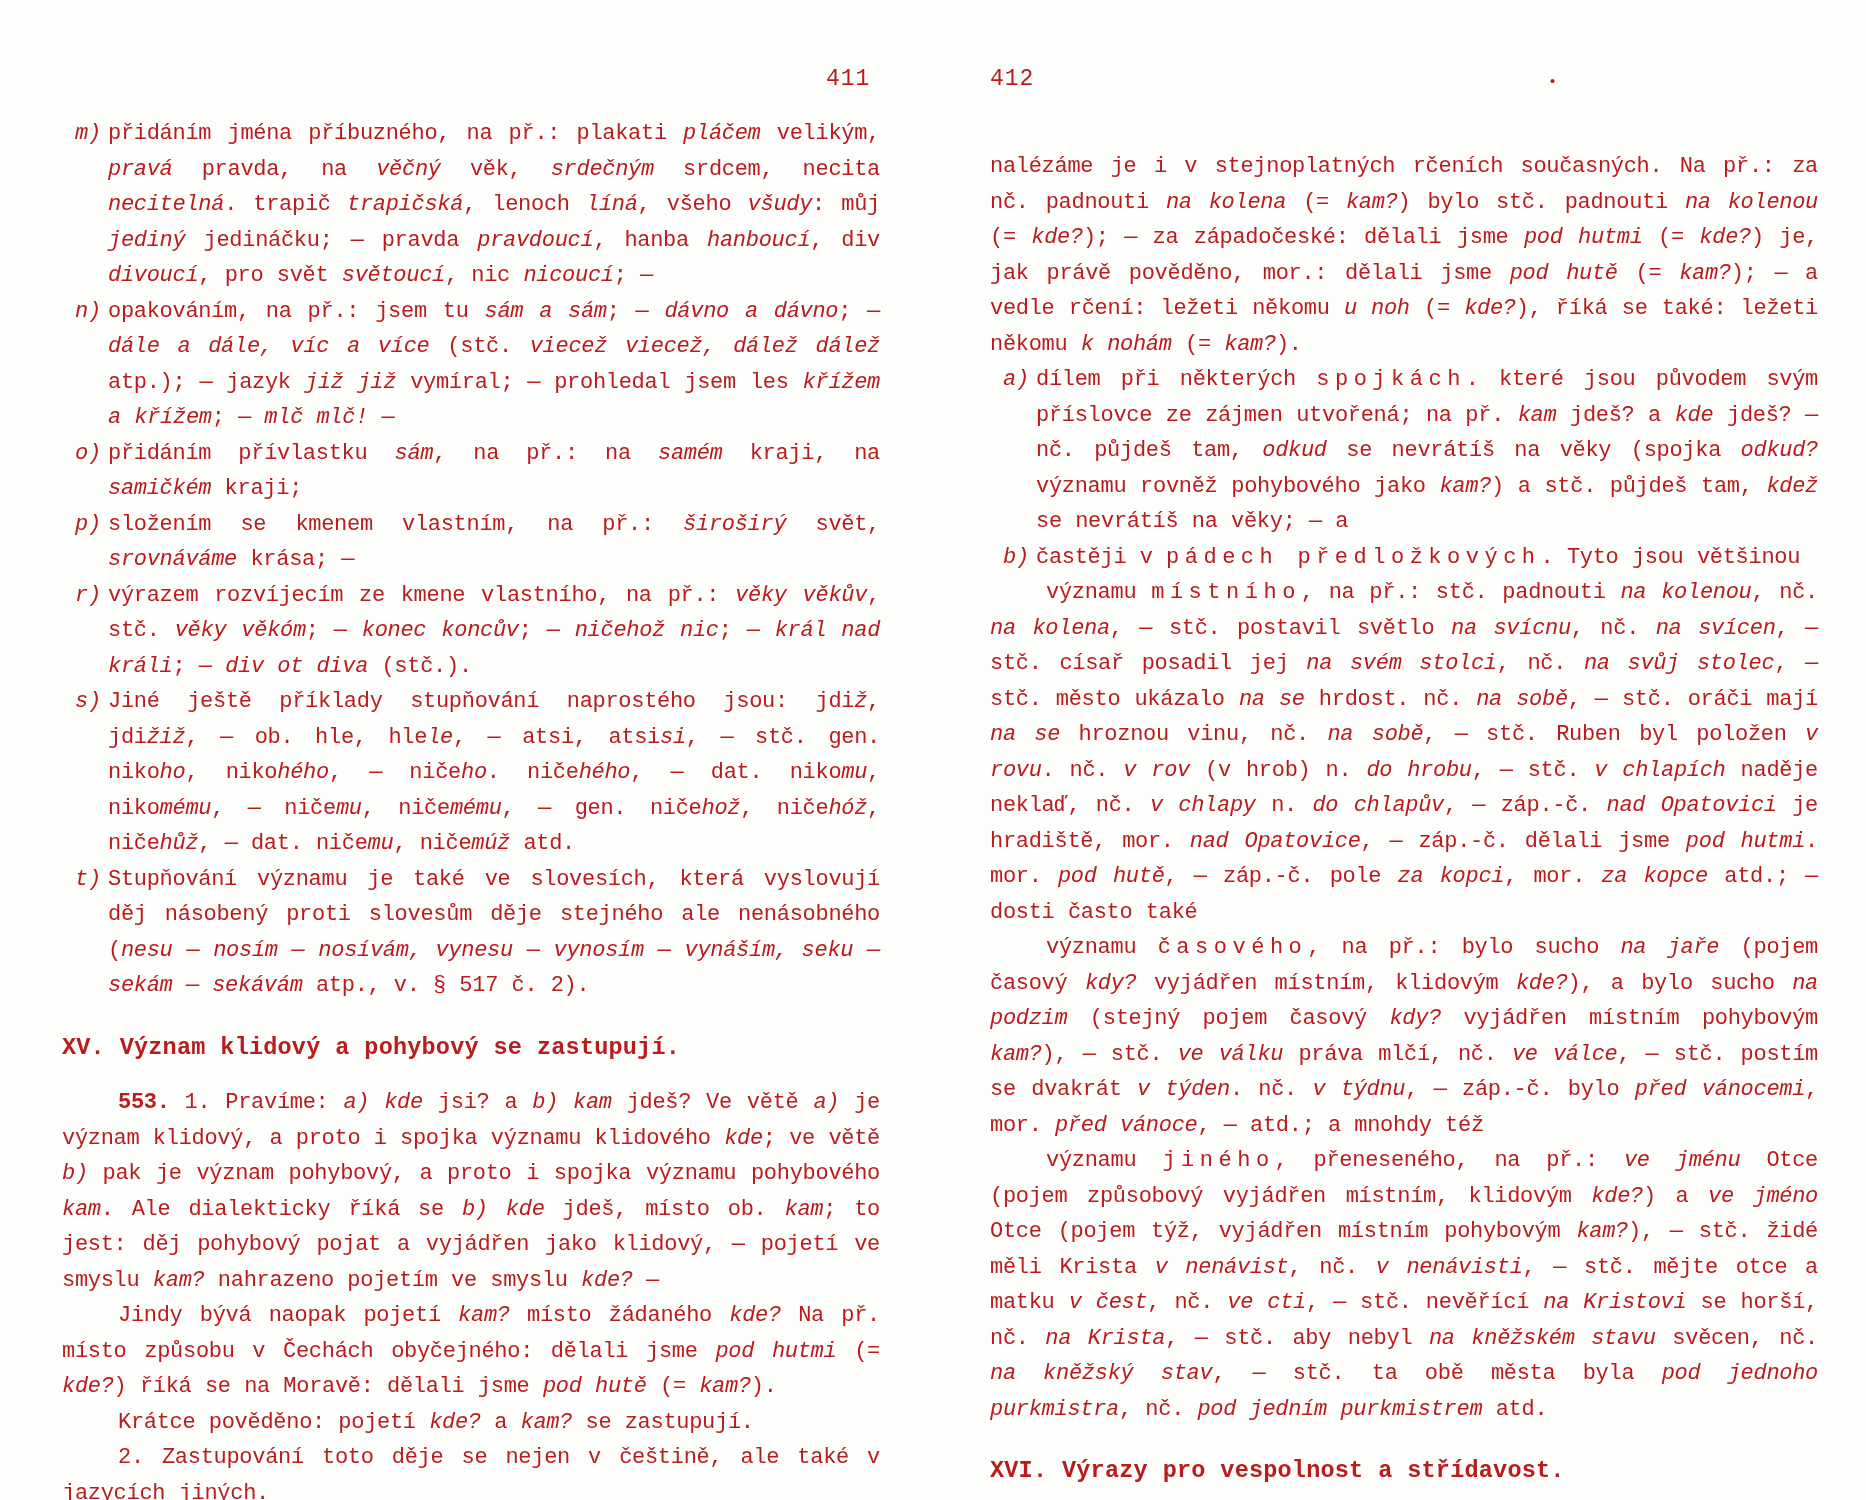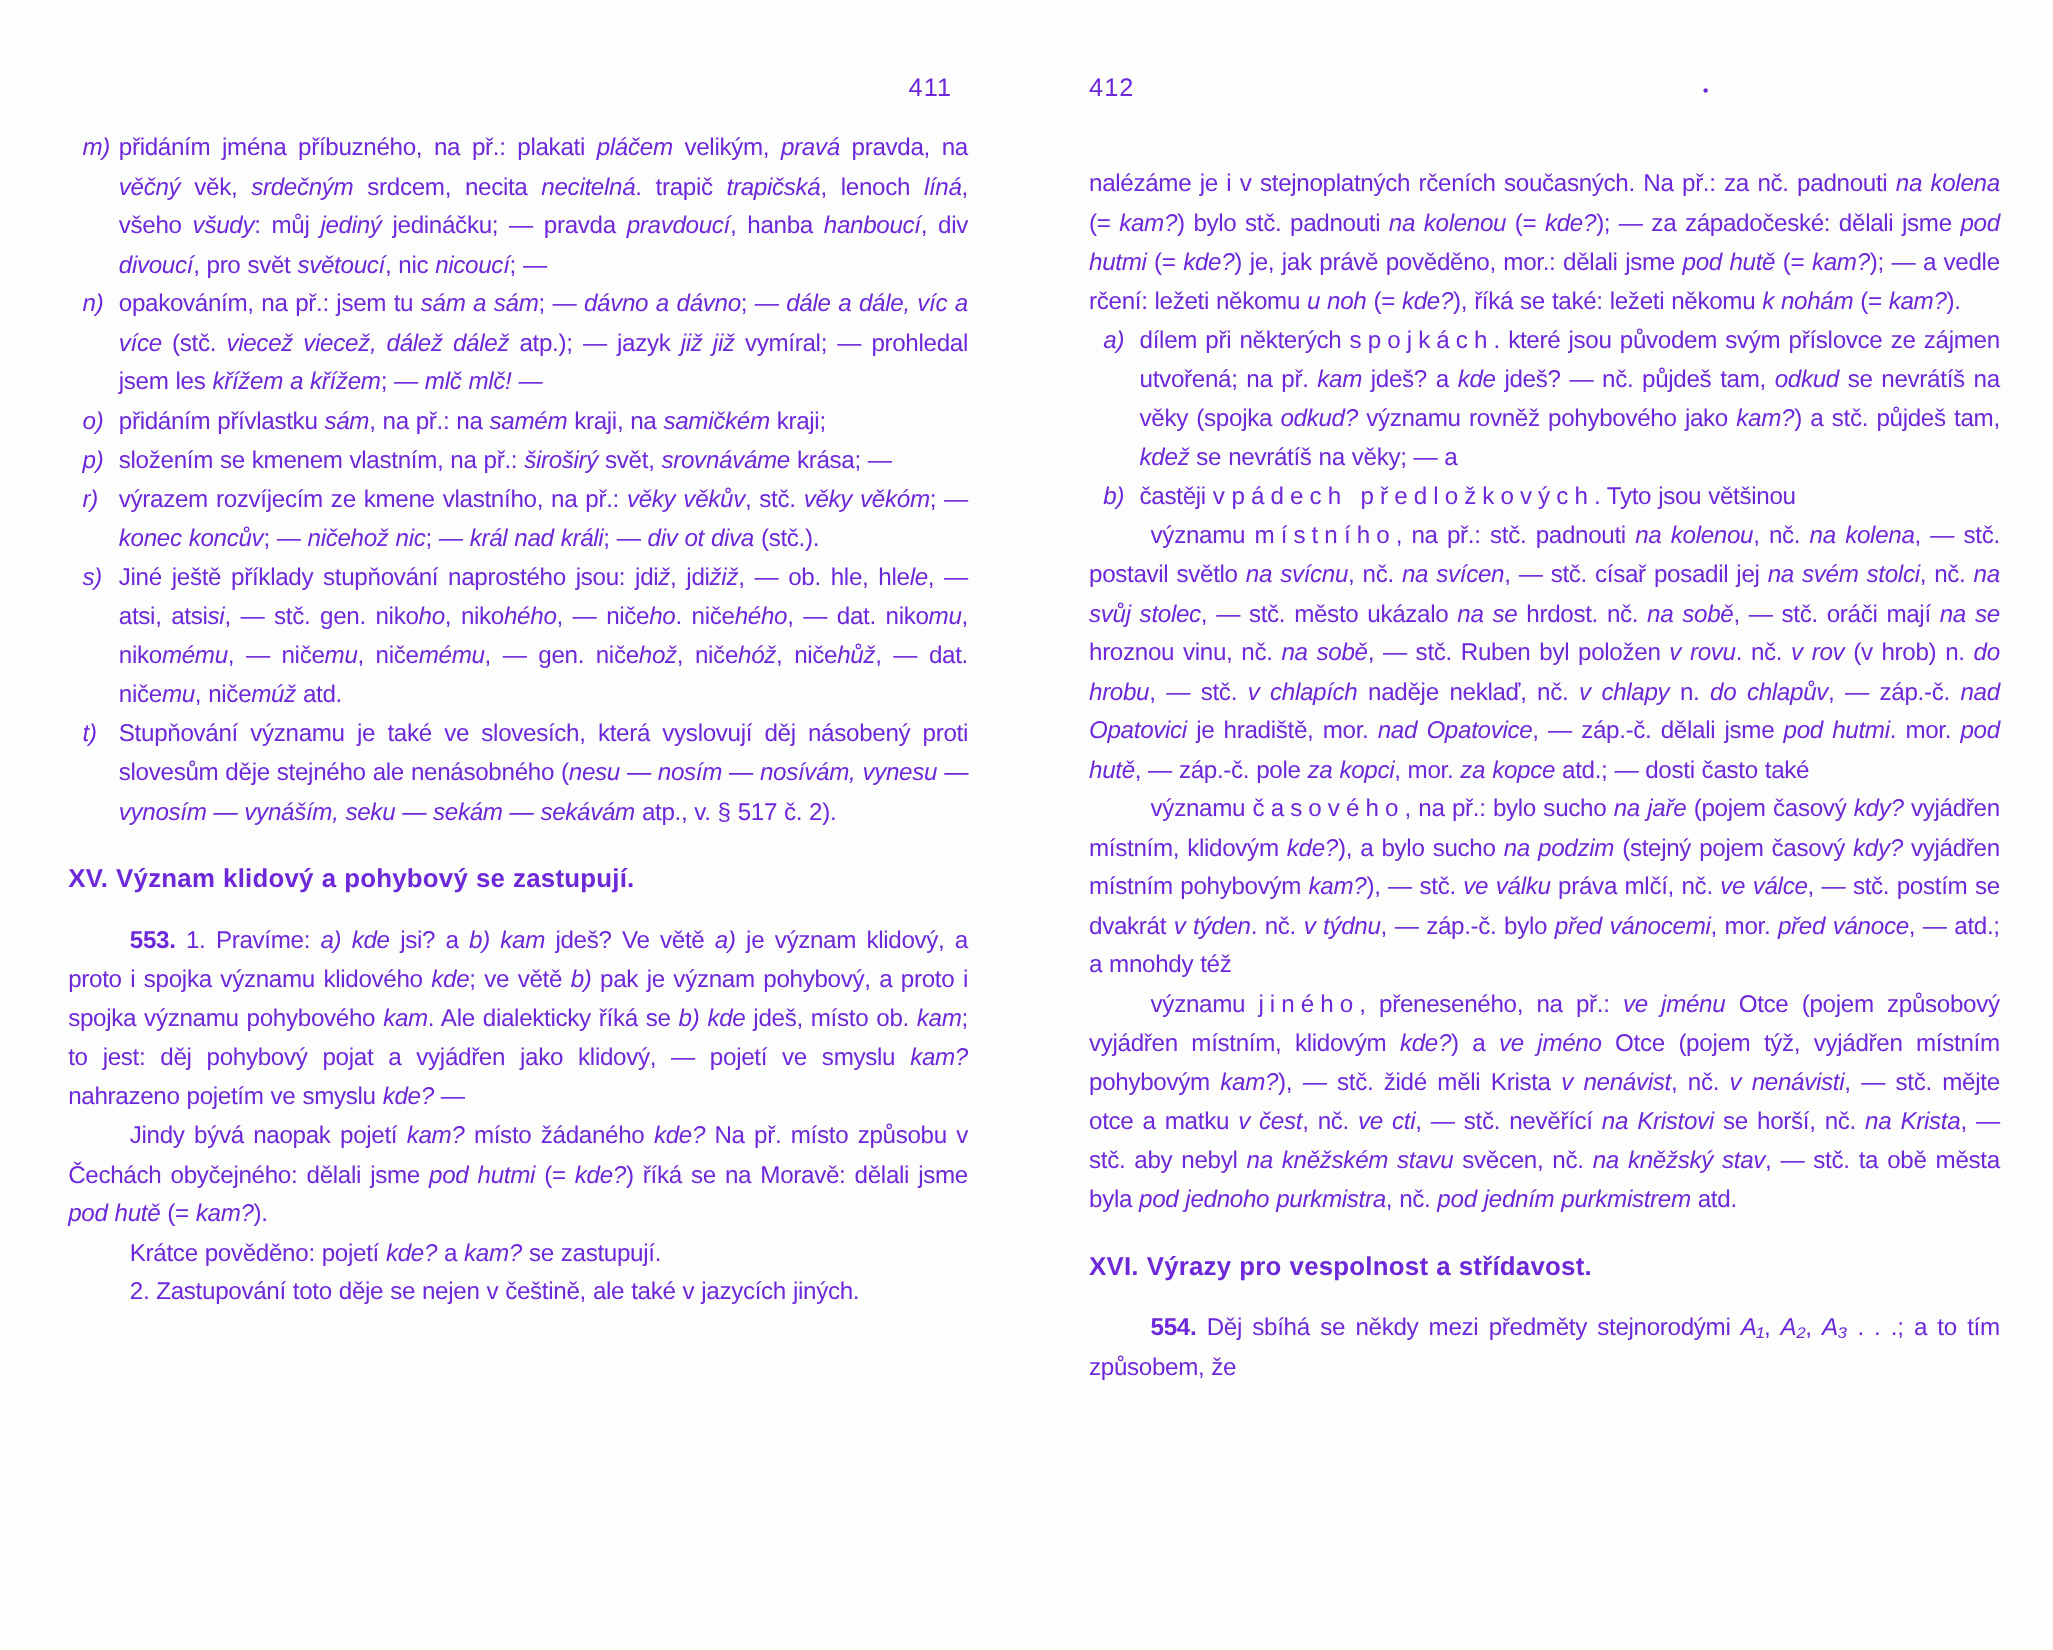--- a/index.html
+++ b/index.html
@@ -4,22 +4,22 @@
 <style>
   html, body { margin: 0; padding: 0; }
   body {
     width: 1866px; height: 1500px;
     background: #e9e9e9;
   }
   .sheet {
     position: relative;
     width: 1866px; height: 1500px;
     background: #fdfdfc;
-    color: #6d28d9;
-    font-family: Liberation Sans, sans-serif;
+    color: #b91c1c;
+    font-family: Liberation Mono, monospace;
     overflow: hidden;
   }
   .pagenum {
     position: absolute; top: 66px;
     font-size: 23px; letter-spacing: 1px;
   }
   .pn-left  { left: 826px; }
   .pn-right { left: 990px; }
   .ink-dot {
     position: absolute; left: 1548px; top: 74px;

